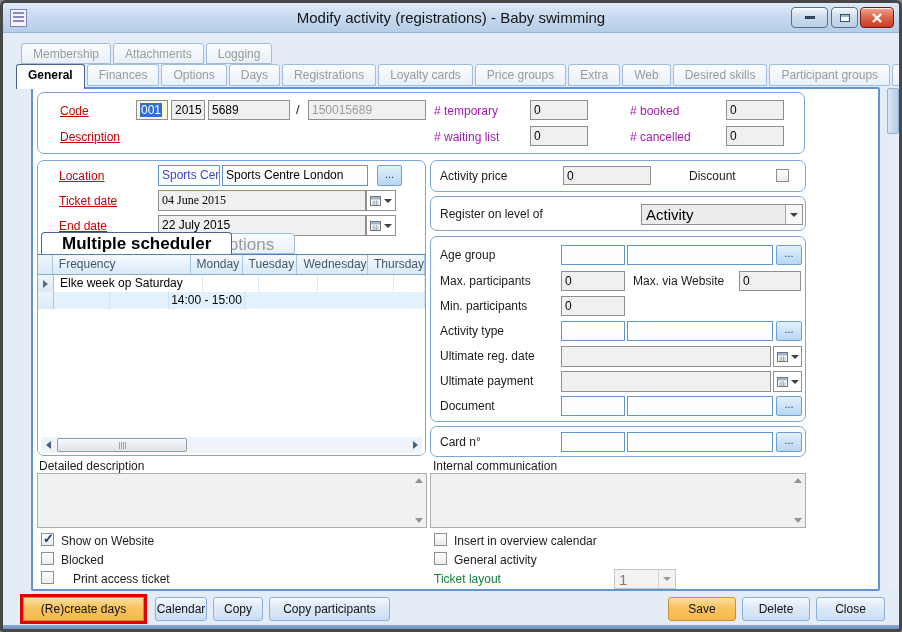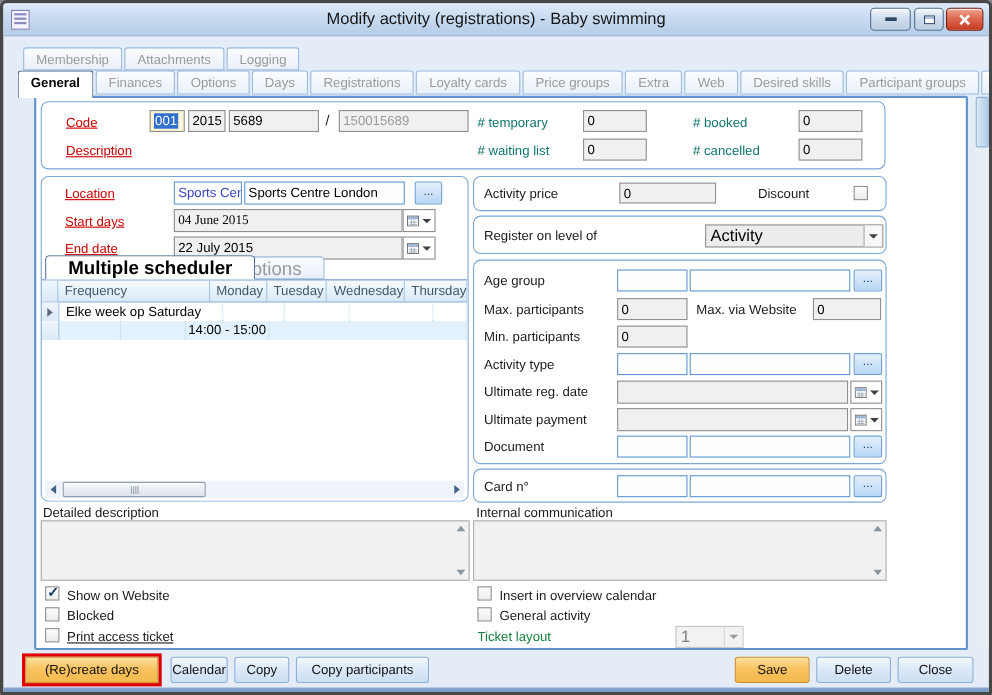--- a/index.html
+++ b/index.html
@@ -42,21 +42,21 @@
     border:1px solid #9dbce0; border-radius:3px 3px 0 0; white-space:nowrap; }
   .tabs-main .tab { height:22px; line-height:21px; }
   .tab.active { background:#fff; color:#000; font-weight:bold;
     border-color:#44658d; border-bottom:none; height:25px; z-index:5; position:relative; }
   
   .page { position:absolute; left:28px; top:84px; width:849px; height:504px;
     background:#fff; border:2px solid #6593cb; border-radius:2px; z-index:2; }
   .panel { position:absolute; background:#fff; border:1px solid #7aa7d8; border-radius:7px; }
   .lbl { position:absolute; font-size:12px; color:#1b1b1b; white-space:nowrap; }
   .lbl-red { color:#cc0000; text-decoration:underline; }
-  .lbl-teal { color:#0f766e; }
+  .lbl-teal { color:#a21caf; }
   .lbl-grey { color:#15803d; }
   .fld { position:absolute; height:20px; background:#f0f0f0; border:1px solid #8f8f8f;
     font-size:12px; line-height:18px; padding:0 3px; color:#000;
     white-space:nowrap; overflow:hidden; }
   .fld.cream { background:#fdf6d6; }
   .fld.bluebrd { background:#fdfeff; border-color:#5f96d2; }
   .fld.greytxt { color:#9b9b9b; }
   .fld.bluetxt { color:#3b45c4; }
   .selection { background:#2f6fd0; color:#fff; padding:0 1px; }
   .browse { position:absolute; height:20px; width:26px; text-align:center;
@@ -204,21 +204,21 @@
       <span class="lbl lbl-teal" style="left:592px;top:37px;"># cancelled</span>
       <div class="fld" style="left:688px;top:33px;width:58px;">0</div>
     </div>
 
     <div class="panel" style="left:4px;top:71px;width:389px;height:296px;overflow:hidden;">
       <span class="lbl lbl-red" style="left:21px;top:8px;">Location</span>
       <div class="fld bluebrd bluetxt" style="left:120px;top:4px;width:62px;height:21px;">Sports Centre London</div>
       <div class="fld bluebrd" style="left:184px;top:4px;width:146px;height:21px;">Sports Centre London</div>
       <div class="browse" style="left:339px;top:4px;width:25px;height:21px;line-height:16px;">...</div>
 
-      <span class="lbl lbl-red" style="left:21px;top:33px;">Start days</span>
+      <span class="lbl lbl-red" style="left:21px;top:33px;">Ticket date</span>
       <div class="fld" style="left:120px;top:29px;width:208px;height:21px;font-family:Liberation Serif, serif;">04 June 2015</div>
       <div class="calbtn" style="left:328px;top:29px;">
         <svg width="11" height="11">
             <rect x="0.5" y="1.5" width="10" height="9" fill="#fff" stroke="#777"></rect>
             <rect x="1" y="2" width="9" height="2.5" fill="#9db6d4"></rect>
             <path d="M2 7 h7 M2 9 h7 M4 5 v5 M6.5 5 v5" stroke="#9aa7b5" stroke-width="0.8"></path>
           </svg>
         <span class="tri-down"></span>
       </div>
 
@@ -359,21 +359,21 @@
     <div class="textarea" style="left:397px;top:384px;width:376px;height:55px;">
       <span class="ta-up tri-up-sm"></span>
       <span class="ta-dn tri-down-sm"></span>
     </div>
 
     <div class="cb checked" style="left:8px;top:444px;"></div>
     <span class="lbl" style="left:28px;top:445px;">Show on Website</span>
     <div class="cb" style="left:8px;top:463px;"></div>
     <span class="lbl" style="left:28px;top:464px;">Blocked</span>
     <div class="cb" style="left:8px;top:482px;"></div>
-    <span class="lbl" style="left:28px;top:483px;text-decoration:underline;">Print access ticket</span>
+    <span class="lbl" style="left:40px;top:483px;">Print access ticket</span>
 
     <div class="cb" style="left:401px;top:444px;"></div>
     <span class="lbl" style="left:421px;top:445px;">Insert in overview calendar</span>
     <div class="cb" style="left:401px;top:463px;"></div>
     <span class="lbl" style="left:421px;top:464px;">General activity</span>
     <span class="lbl lbl-grey" style="left:401px;top:483px;">Ticket layout</span>
     <div class="combo disabled" style="left:581px;top:480px;width:62px;height:20px;">
       <span>1</span>
       <span class="cbtn">
           <span class="tri-down grey"></span>

